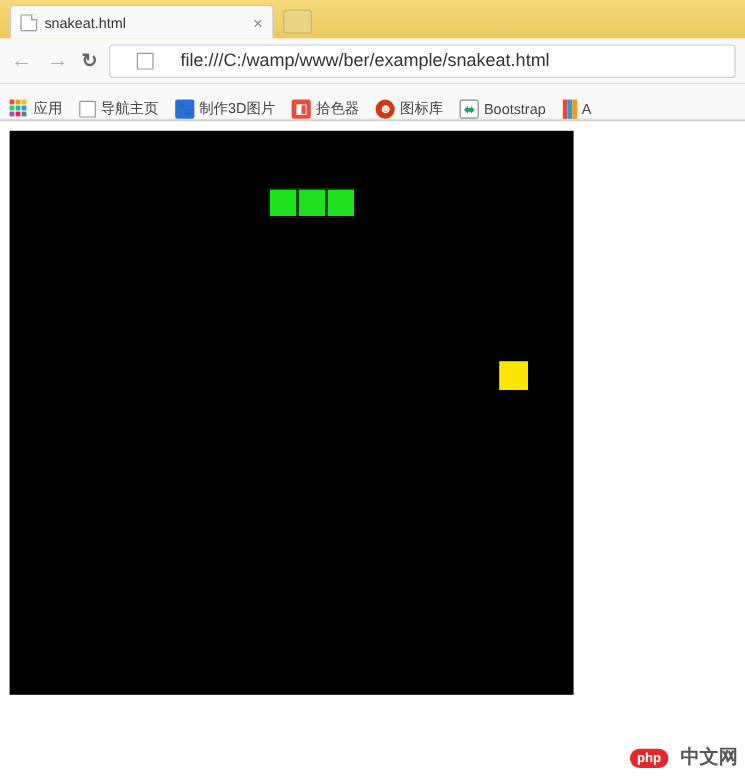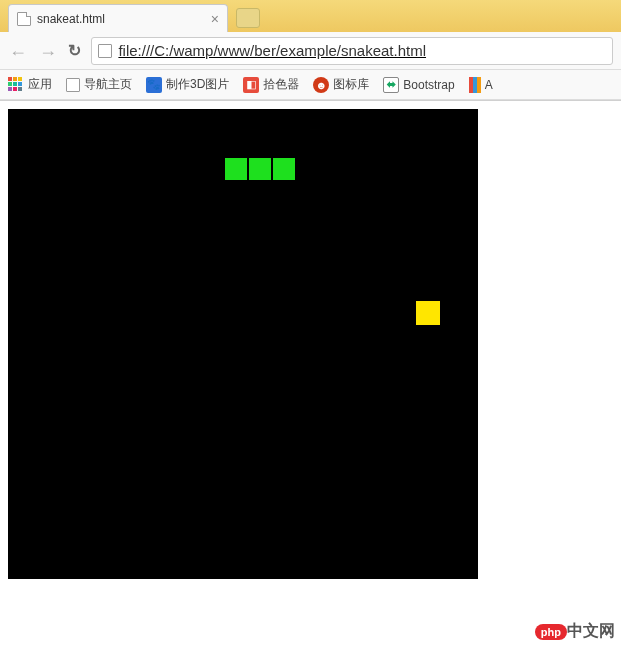--- a/index.html
+++ b/index.html
@@ -82,38 +82,37 @@
       font-size: 16px;
       font-weight: bold;
     }
     .url-box {
       flex: 1;
       height: 28px;
       border: 1px solid #ccc;
       border-radius: 3px;
       display: flex;
       align-items: center;
-      padding: 0 6px;
-      gap: 6px;
-      background: #fff;
-      text-decoration: underline;
+      padding: 0 22px;
+      gap: 22px;
+      background: #fff;
     }
     .url-box .page-icon {
       width: 14px; height: 14px;
       border: 1px solid #999;
       border-radius: 1px;
       background: #fff;
       position: relative;
     }
     .url-box .url-text { color: #333; font-size: 15px; font-family: Arial; }
     .bookmarks-bar {
       height: 30px;
       background: #f9f9f9;
       display: flex;
-      align-items: center;
+      align-items: flex-end;
       padding: 0 8px;
       gap: 14px;
       border-bottom: 1px solid #ddd;
     }
     .bookmark {
       display: flex;
       align-items: center;
       gap: 4px;
       color: #444;
       font-size: 12px;
@@ -167,21 +166,21 @@
       height: 24px;
     }
     .snake { background: #1ee01e; border: 1px solid #000; }
     .food { background: #ffe600; }
     .watermark {
       position: absolute;
       right: 6px;
       bottom: 8px;
       display: flex;
       align-items: center;
-      gap: 0;
+      gap: 10px;
     }
     .wm-badge {
       background: #e6282e;
       color: #fff;
       font-weight: bold;
       font-size: 11px;
       padding: 2px 6px;
       border-radius: 8px;
     }
     .wm-text { color: #555; font-size: 16px; font-weight: bold; }

